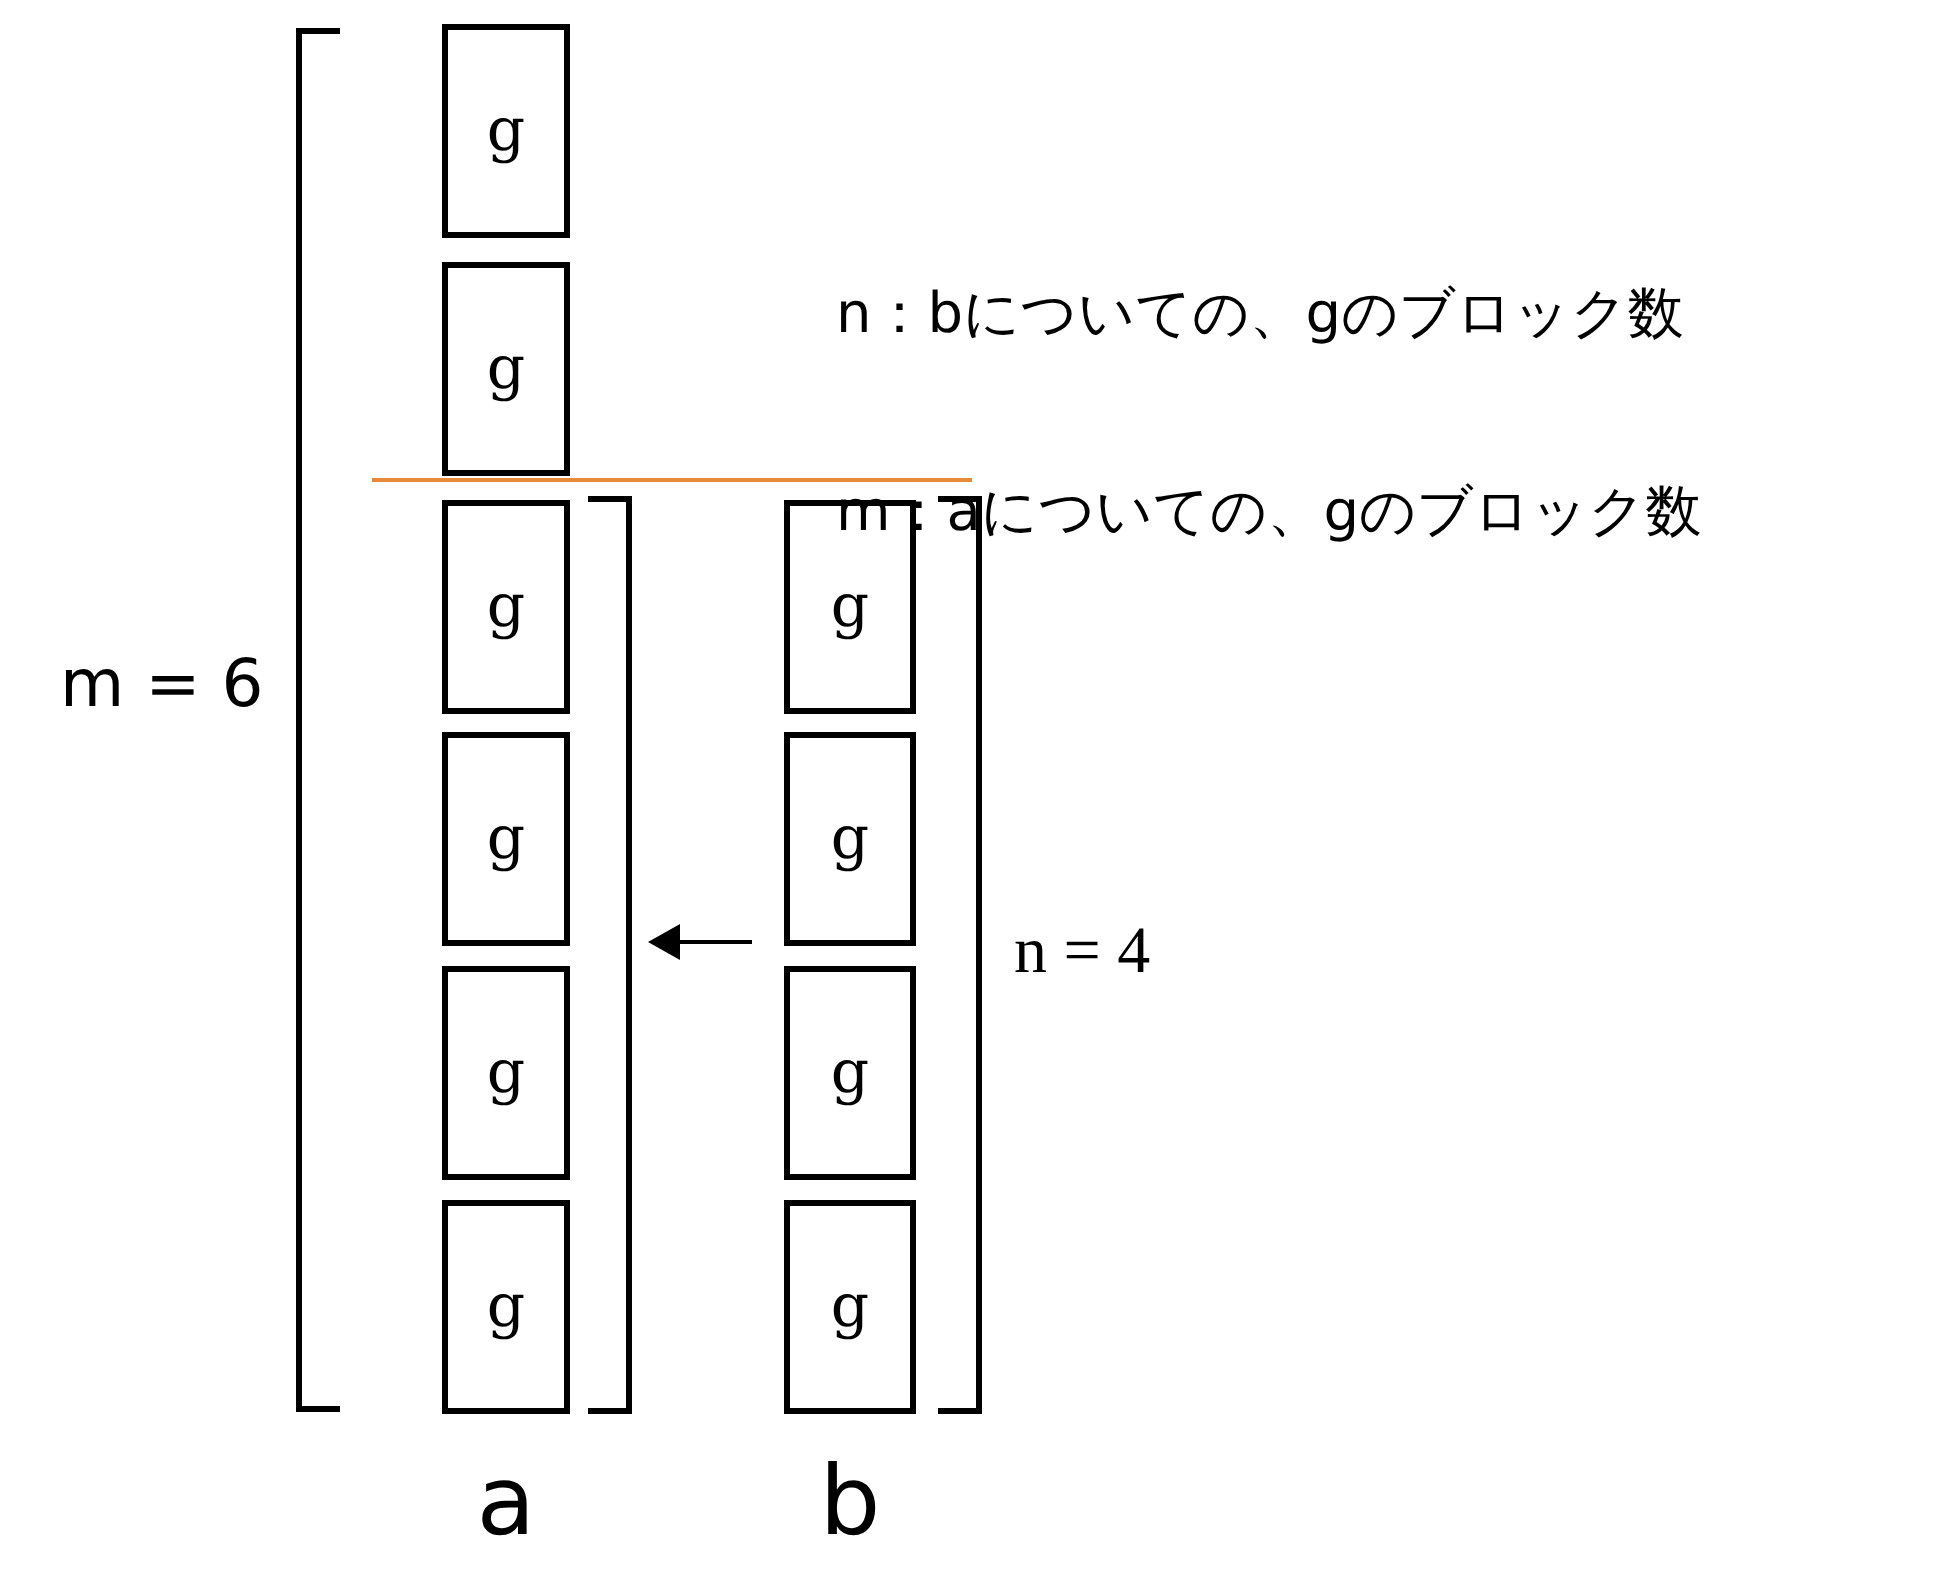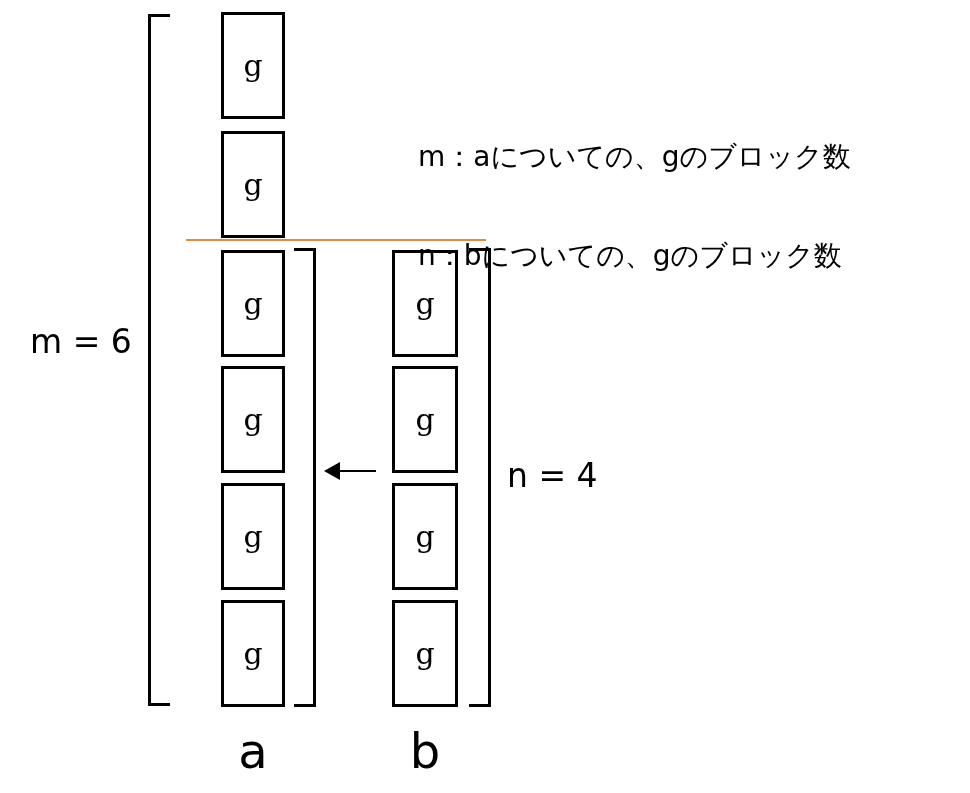--- a/index.html
+++ b/index.html
@@ -160,25 +160,25 @@
   <div class="block" style="left:392px; top:600px; width:66px; height:107px;">
     <span class="block-label">g</span>
   </div>
 
   <div class="bracket mirror" style="left:469px; top:248px; width:22px; height:459px;">
     <div class="stem"></div>
     <div class="tick top"></div>
     <div class="tick bot"></div>
   </div>
 
-  <div class="txt eq-label" style="left:507px; top:457px;">n = 4</div>
+  <div class="txt eq-label" style="left:507px; top:457px;font-family:Liberation Serif, serif;">n = 4</div>
 
   <div class="divider" style="left:186px; top:239px; width:300px; background:#E8883A;"></div>
 
   <div class="txt col-label" style="left:221px; top:723px; width:64px;">a</div>
   <div class="txt col-label" style="left:392px; top:723px; width:66px;">b</div>
 
   <div class="txt legend" style="left:418px; top:74px;">
+    <div>n：bについての、gのブロック数</div>
     <div>m：aについての、gのブロック数</div>
-    <div>n：bについての、gのブロック数</div>
   </div>
 
 </div>
 
 </body></html>

